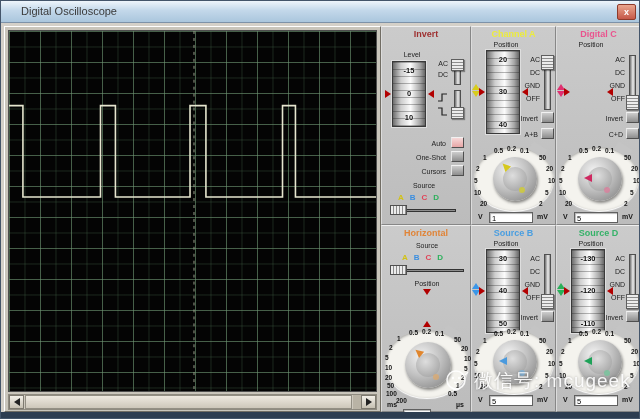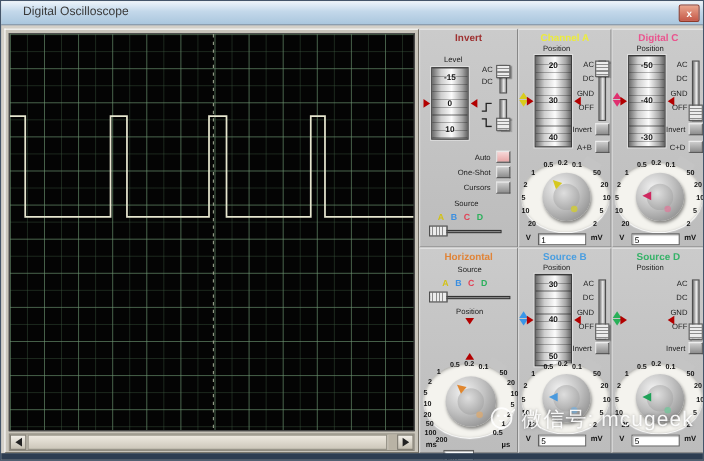--- a/index.html
+++ b/index.html
@@ -240,25 +240,20 @@
         <i class="k-dot kd-a" style="left:46px;top:40px"></i>
         <span class="k-unit" style="left:5px;top:66px">V</span>
         <div class="k-val" style="left:16px;top:65px;width:44px">1</div>
         <span class="k-unit" style="left:64px;top:66px">mV</span>
       </div>
     </div>
 
     <div class="sec" style="left:175px;top:0;width:85px;height:199px">
       <div class="sec-title t-c">Digital C</div>
       <div class="lbl ctr" style="left:14px;top:14px;width:40px">Position</div>
-      <div class="vdial" style="left:14px;top:23px;width:34px;height:84px">
-        <span class="dv-t">-50</span>
-        <span class="dv-m">-40</span>
-        <span class="dv-b">-30</span>
-      </div>
       <div class="dbl dbl-c" style="left:0;top:52px">
           <i class="u"></i>
           <i class="d"></i>
         </div>
       <i class="arr r" style="left:7px;top:61px"></i>
       <i class="arr l" style="left:50px;top:61px"></i>
       <div class="coupling" style="left:44px;top:26px;width:24px">
         <span>AC</span>
         <span>DC</span>
         <span>GND</span>
@@ -391,20 +386,25 @@
         <i class="k-dot kd-b" style="left:46px;top:40px"></i>
         <span class="k-unit" style="left:5px;top:66px">V</span>
         <div class="k-val" style="left:16px;top:65px;width:44px">5</div>
         <span class="k-unit" style="left:64px;top:66px">mV</span>
       </div>
     </div>
 
     <div class="sec" style="left:175px;top:199px;width:85px;height:187px">
       <div class="sec-title t-d">Source D</div>
       <div class="lbl ctr" style="left:14px;top:14px;width:40px">Position</div>
+      <div class="vdial" style="left:14px;top:23px;width:34px;height:84px">
+        <span class="dv-t">-130</span>
+        <span class="dv-m">-120</span>
+        <span class="dv-b">-110</span>
+      </div>
       <div class="dbl dbl-d" style="left:0;top:52px">
           <i class="u"></i>
           <i class="d"></i>
         </div>
       <i class="arr r" style="left:7px;top:61px"></i>
       <i class="arr l" style="left:50px;top:61px"></i>
       <div class="coupling" style="left:44px;top:26px;width:24px">
         <span>AC</span>
         <span>DC</span>
         <span>GND</span>

